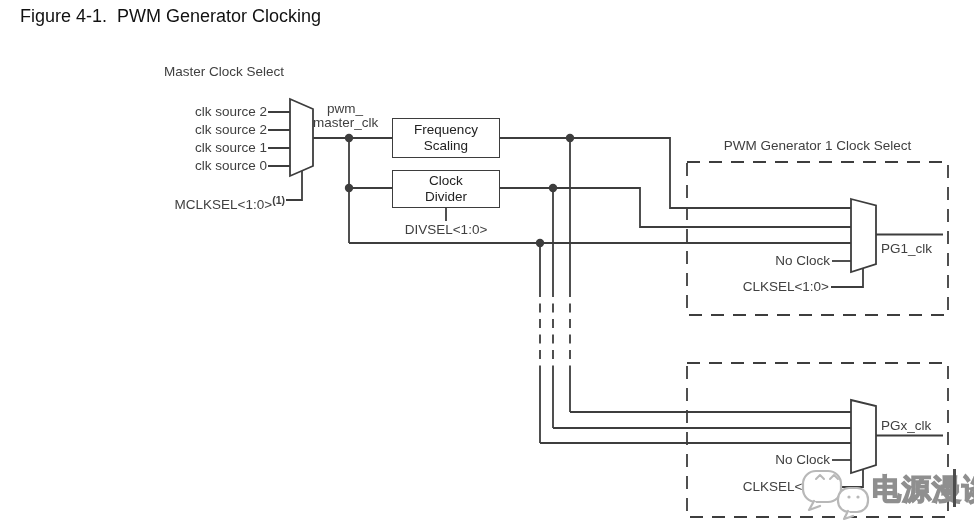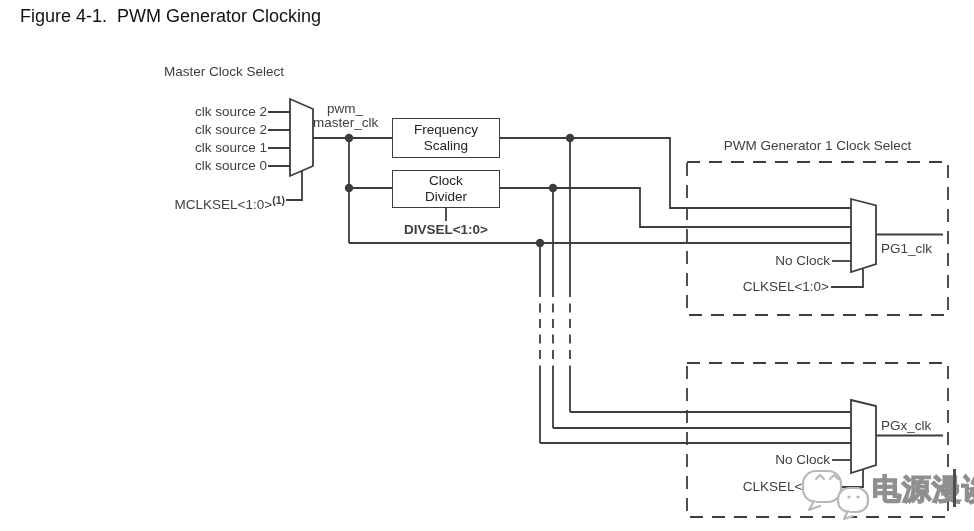--- a/index.html
+++ b/index.html
@@ -139,21 +139,21 @@
   <div class="lbl ralign" style="left:100px; top:193px; width:185px;"><span>MCLKSEL&lt;1:0&gt;</span><span class="supnote">(1)</span></div>
 
   <div class="lbl calign" style="left:313px; top:102px; width:64px;">pwm_
 master_clk</div>
 
   <div class="block" style="left:392px; top:170px; width:108px; height:38px;">Clock
 Divider</div>
   <div class="block" style="left:392px; top:118px; width:108px; height:40px;">Frequency
 Scaling</div>
 
-  <div class="lbl calign" style="left:391px; top:223px; width:110px;font-weight:bold;">DIVSEL&lt;1:0&gt;</div>
+  <div class="lbl calign" style="left:391px; top:223px; width:110px;">DIVSEL&lt;1:0&gt;</div>
 
   <div class="lbl calign" style="left:687px; top:139px; width:261px;">PWM Generator 1 Clock Select</div>
   <div class="lbl" style="left:881px; top:218px;margin-top:24px;">PG1_clk</div>
   <div class="lbl ralign" style="left:750px; top:254px; width:80px;">No Clock</div>
   <div class="lbl ralign" style="left:719px; top:280px; width:110px;">CLKSEL&lt;1:0&gt;</div>
 
   <div class="lbl" style="left:881px; top:419px;">PGx_clk</div>
   <div class="lbl ralign" style="left:750px; top:453px; width:80px;">No Clock</div>
   <div class="lbl ralign" style="left:719px; top:480px; width:110px;">CLKSEL&lt;1:0&gt;</div>
 

